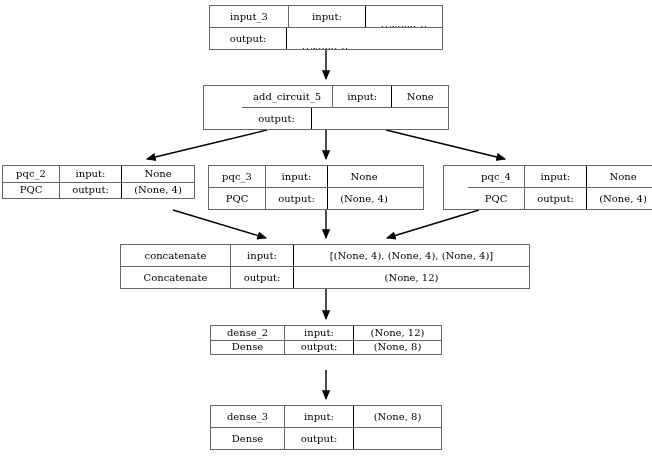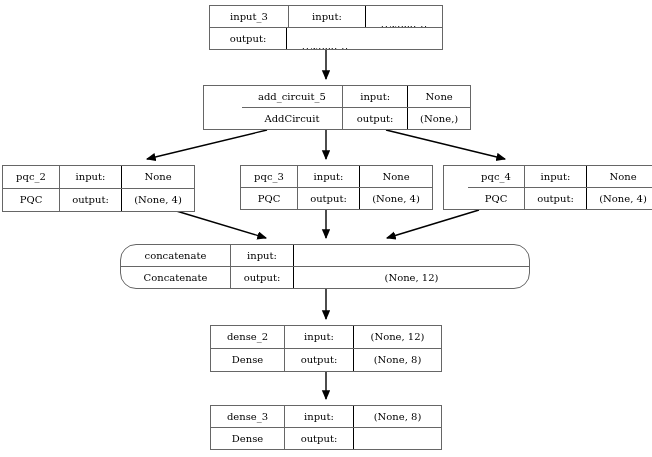--- a/index.html
+++ b/index.html
@@ -55,46 +55,46 @@
   .cell.c-name  { border-right: 1px solid #666666; }
   .cell.c-label { border-right: 1px solid #000000; }
   .cell.c-value { }
 
   
   .n-input3   { left: 209px; top: 5px;   width: 234px; height: 45px; }
   .n-input3 .c-name  { width: 79px; }
   .n-input3 .c-label { width: 77px; }
   .n-input3 .c-value { width: 76px; margin-top: 20px; }
 
-  .n-addcirc  { left: 203px; top: 85px;  width: 268px; height: 45px; padding-left: 38px; }
+  .n-addcirc  { left: 203px; top: 85px;  width: 246px; height: 45px; padding-left: 38px; }
   .n-addcirc .c-name  { width: 108px; }
   .n-addcirc .c-label { width: 70px; }
   .n-addcirc .c-value { width: 66px; }
 
-  .n-pqc2     { left: 2px;   top: 165px; width: 193px; height: 47px; }
+  .n-pqc2     { left: 2px;   top: 165px; width: 193px; height: 34px; }
   .n-pqc2 .c-name  { width: 57px; }
   .n-pqc2 .c-label { width: 62px; }
   .n-pqc2 .c-value { width: 72px; }
 
-  .n-pqc3     { left: 240px; top: 165px; width: 193px; height: 45px; text-align: center; }
+  .n-pqc3     { left: 208px; top: 165px; width: 216px; height: 45px; text-align: center; }
   .n-pqc3 .c-name  { width: 57px; }
   .n-pqc3 .c-label { width: 62px; }
   .n-pqc3 .c-value { width: 72px; }
 
   .n-pqc4     { left: 443px; top: 165px; width: 218px; height: 45px; padding-left: 24px; }
   .n-pqc4 .c-name  { width: 57px; }
   .n-pqc4 .c-label { width: 62px; }
   .n-pqc4 .c-value { width: 72px; }
 
-  .n-concat   { left: 120px; top: 244px; width: 410px; height: 45px; border-radius: 16px; }
+  .n-concat   { left: 120px; top: 244px; width: 410px; height: 45px; }
   .n-concat .c-name  { width: 110px; }
   .n-concat .c-label { width: 63px; }
   .n-concat .c-value { width: 235px; }
 
-  .n-dense2   { left: 210px; top: 325px; width: 232px; height: 47px; }
+  .n-dense2   { left: 210px; top: 325px; width: 232px; height: 30px; }
   .n-dense2 .c-name  { width: 74px; }
   .n-dense2 .c-label { width: 69px; }
   .n-dense2 .c-value { width: 87px; }
 
   .n-dense3   { left: 210px; top: 405px; width: 232px; height: 45px; }
   .n-dense3 .c-name  { width: 74px; }
   .n-dense3 .c-label { width: 69px; }
   .n-dense3 .c-value { width: 87px; }
 </style>
 </head>
@@ -140,23 +140,21 @@
     </div>
   </div>
 
   <div class="node n-addcirc">
     <div class="node-row row-top">
       <div class="cell c-name">add_circuit_5</div>
       <div class="cell c-label">input:</div>
       <div class="cell c-value">None</div>
     </div>
     <div class="node-row">
-      <div class="cell c-name">AddCircuit</div>
-      <div class="cell c-label">output:</div>
-      <div class="cell c-value">(None,)</div>
+      <div class="cell c-label">output:</div>
     </div>
   </div>
 
   <div class="node n-pqc2">
     <div class="node-row row-top">
       <div class="cell c-name">pqc_2</div>
       <div class="cell c-label">input:</div>
       <div class="cell c-value">None</div>
     </div>
     <div class="node-row">
@@ -189,20 +187,21 @@
       <div class="cell c-name">PQC</div>
       <div class="cell c-label">output:</div>
       <div class="cell c-value">(None, 4)</div>
     </div>
   </div>
 
   <div class="node n-concat">
     <div class="node-row row-top">
       <div class="cell c-name">concatenate</div>
       <div class="cell c-label">input:</div>
+      <div class="cell c-value">[(None, 4), (None, 4), (None, 4)]</div>
     </div>
     <div class="node-row">
       <div class="cell c-name">Concatenate</div>
       <div class="cell c-label">output:</div>
       <div class="cell c-value">(None, 12)</div>
     </div>
   </div>
 
   <div class="node n-dense2">
     <div class="node-row row-top">

